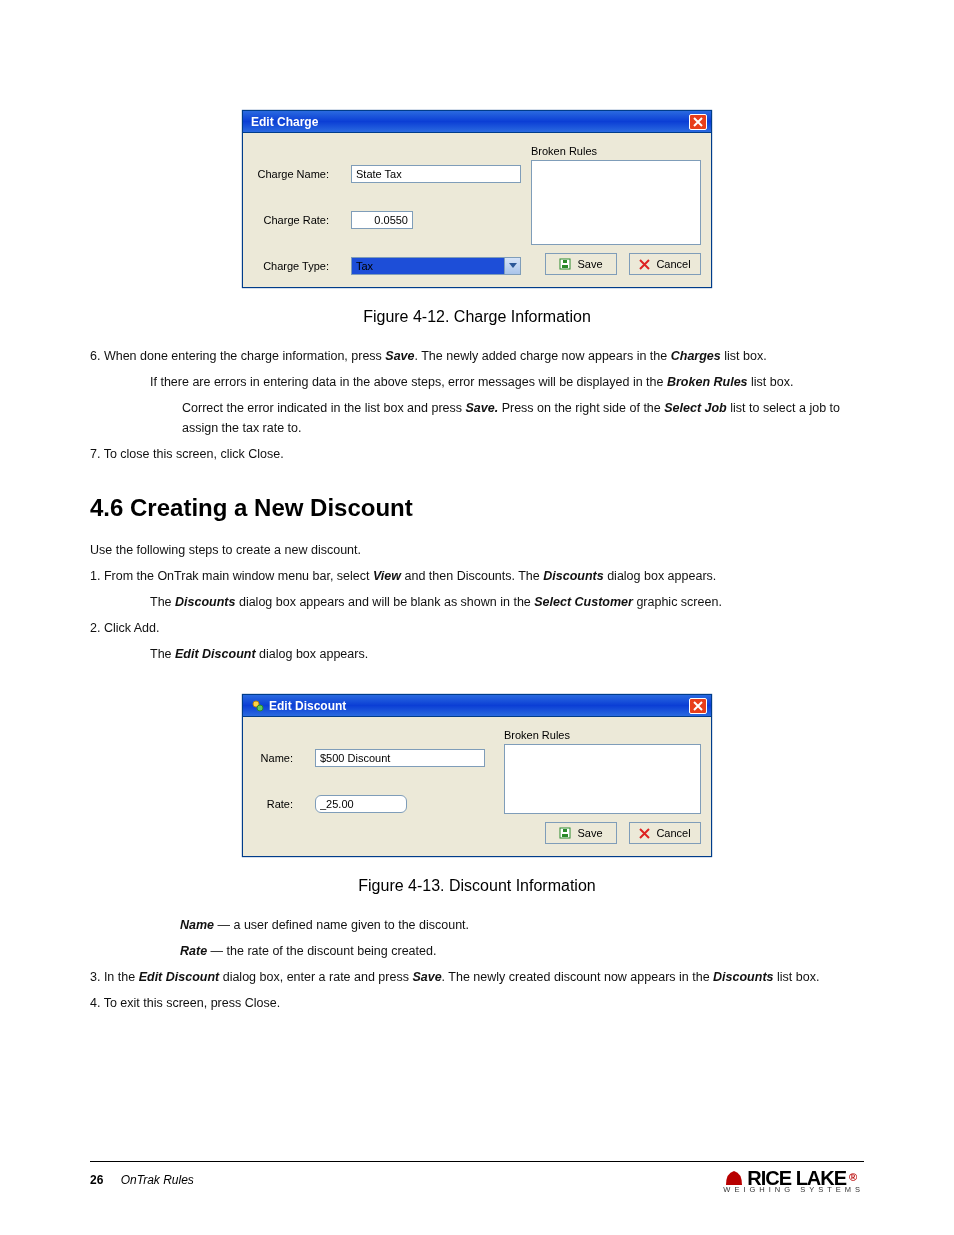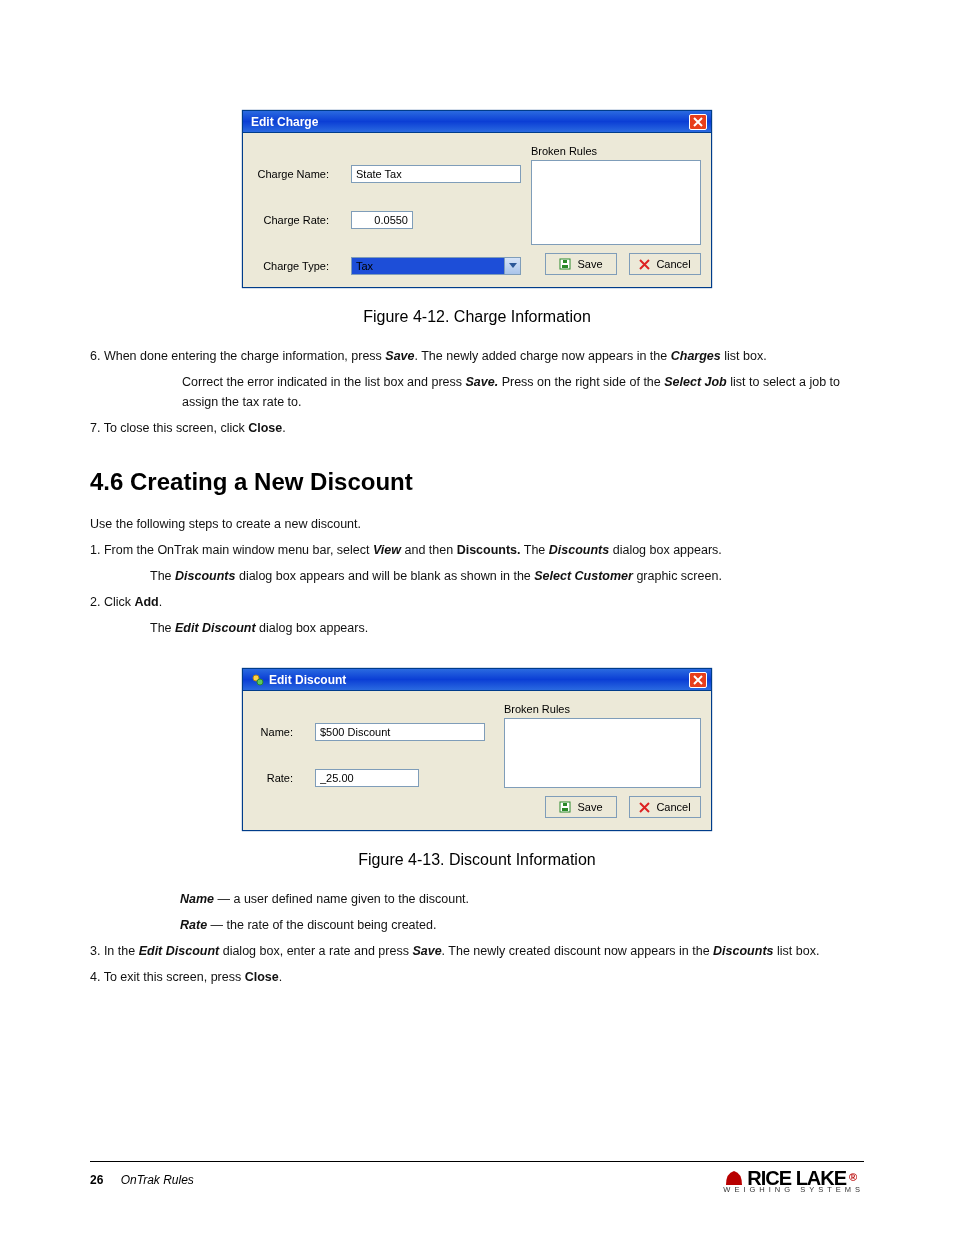--- a/index.html
+++ b/index.html
@@ -141,21 +141,21 @@
     justify-content:center;
     gap:6px;
     cursor:pointer;
   }
   .btn svg { flex-shrink:0;}
 
   
   .manual-text { font-size: 12.5px; line-height:1.6; color:#111;}
   .manual-text .step { margin:6px 0;}
   .bi { font-weight:bold; font-style:italic;}
-  .b { font-weight:bold;}
+  .b { font-weight:normal;}
   .heading {
     font-family: "Arial Black", Arial, sans-serif;
     font-size: 24px;
     font-weight: 900;
     margin: 30px 0 18px 0;
   }
   .caption { text-align:center; font-size:16px; margin:10px 0 20px 0; }
 
   
   .footer {
@@ -235,20 +235,23 @@
       </div>
     </div>
   </div>
 
   <div class="caption">Figure 4-12. Charge Information</div>
 
   <div class="manual-text">
     <div class="step">
       <span>6. When done entering the charge information, press </span><span class="bi">Save</span><span>. The newly added charge now appears in the </span><span class="bi">Charges</span><span> list box.</span>
     </div>
+    <div class="step" style="margin-left:60px;">
+      <span>If there are errors in entering data in the above steps, error messages will be displayed in the </span><span class="bi">Broken Rules</span><span> list box.</span>
+    </div>
     <div class="step" style="margin-left:92px;">
       <span>Correct the error indicated in the list box and press </span><span class="bi">Save.</span>
       <span>Press on the right side of the </span><span class="bi">Select Job</span><span> list to select a job to assign the tax rate to.</span>
     </div>
     <div class="step">
       <span>7. To close this screen, click </span><span class="b">Close</span>.
     </div>
   </div>
 
   <div class="heading">4.6    Creating a New Discount</div>
@@ -287,21 +290,21 @@
       </div>
     </div>
     <div class="dialog-body">
       <div class="form-left">
         <div class="form-row">
           <label style="width:40px;">Name:</label>
           <input class="text-input" value="$500 Discount" style="">
         </div>
         <div class="form-row">
           <label style="width:40px;">Rate:</label>
-          <input class="text-input" style="width: 104px;" value="_25.00">
+          <input class="text-input" style="width: 92px; border-radius: 6px;" value="_25.00">
         </div>
       </div>
       <div class="broken-panel">
         <div class="broken-label">Broken Rules</div>
         <div class="broken-box"></div>
         <div class="btn-row">
           <div class="btn">
             <svg width="12" height="12" viewBox="0 0 12 12">
                 <rect x="1" y="1" width="10" height="10" fill="#fff" stroke="#2a8a2a"></rect>
                 <rect x="3" y="7" width="6" height="3" fill="#2a8a2a"></rect>

